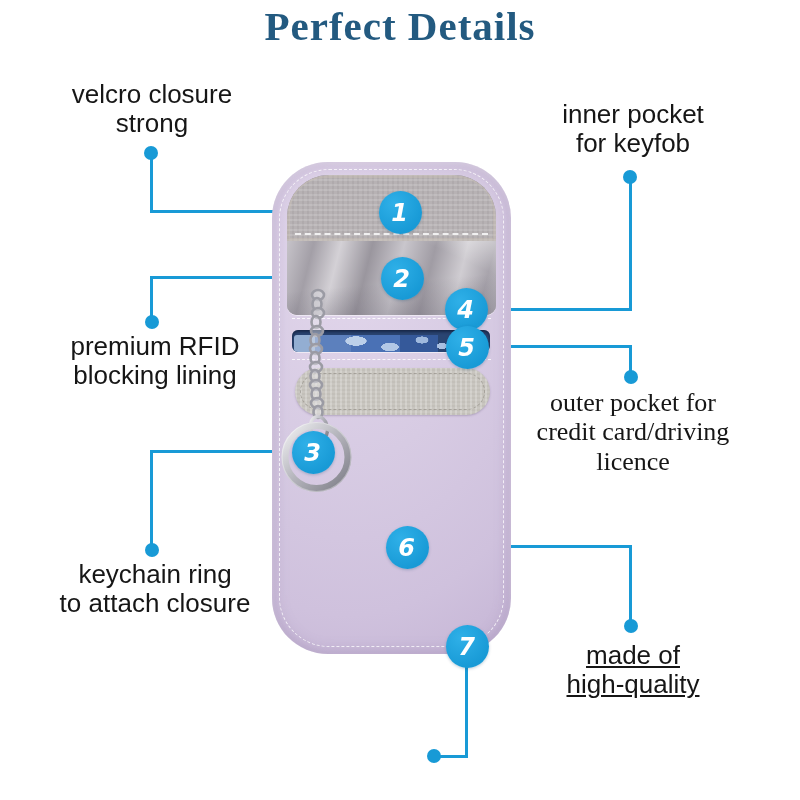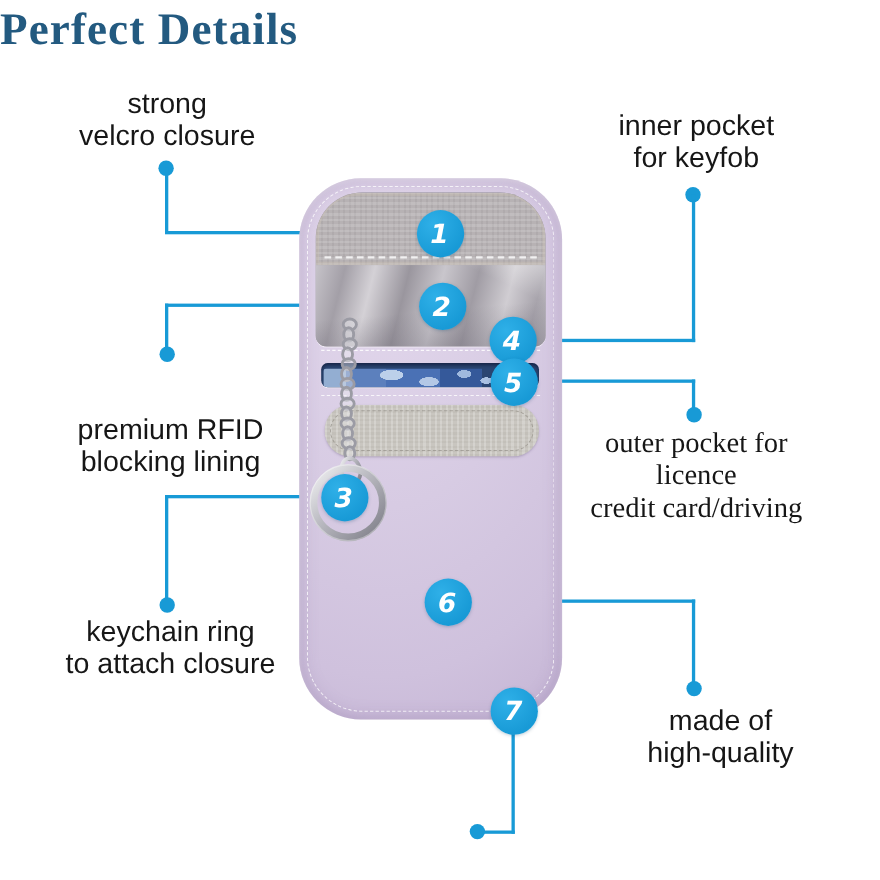--- a/index.html
+++ b/index.html
@@ -1,20 +1,20 @@
 <!DOCTYPE html>
 <html style="--accent: #189ad6; --title-color: #235a80; --label-color: #161616; --pouch-leather: #d7cbe3; --pouch-leather-dark: #c5b5d5; --velcro-gray: #b7b2b4; --lining-silver: #b0acb2; --velcro-strip: #c9c6c0; --card-navy: #2a4572; --card-blue: #4a71b5; --metal-silver: #c9c9cf;"><head>
 <meta charset="utf-8">
 <style>
   html,body{margin:0;padding:0;background:#fff;}
   .stage{position:relative;width:800px;height:800px;background:#fff;overflow:hidden;
          font-family:"Liberation Sans",sans-serif;}
 
   
-  .title{position:absolute;top:2px;left:0;right:0;
+  .title{position:absolute;top:2px;left:0;right:0;text-align:center;
          font-family:"Liberation Serif","DejaVu Serif",serif;
          font-weight:bold;font-size:41px;letter-spacing:1px;
          color:var(--title-color,#235a80);}
 
   
   .cl{position:absolute;background:var(--accent,#189ad6);}
   .cl.h{height:3px;}
   .cl.v{width:3px;}
   .dot{position:absolute;width:14px;height:14px;border-radius:50%;
        background:var(--accent,#189ad6);}
@@ -124,34 +124,34 @@
         <ellipse cx="45" cy="241" rx="6" ry="5"></ellipse>
         <ellipse cx="46" cy="250" rx="4.5" ry="6"></ellipse>
       </g>
       <ellipse cx="47" cy="266" rx="8.5" ry="11.5" transform="rotate(-12 47 266)" fill="none" stroke="url(#mg)" stroke-width="3.4"></ellipse>
       <circle cx="44.5" cy="295" r="31.5" fill="none" stroke="url(#mg)" stroke-width="7"></circle>
       <circle cx="44.5" cy="295" r="34.5" fill="none" stroke="rgba(255,255,255,0.35)" stroke-width="1.2"></circle>
     </svg>
   </div>
 
   <div class="lab" style="left:152px;top:80px;">
+    <span>velcro closure</span>
     <span>strong</span>
-    <span>velcro closure</span>
   </div>
   <div class="dot" style="left:144px;top:146px;"></div>
   <div class="cl v" style="left:150px;top:152px;height:60px;"></div>
   <div class="cl h" style="left:150px;top:210px;width:251px;"></div>
   <div class="badge" style="left:379px;top:191px;">
     <span>1</span>
   </div>
 
   <div class="cl h" style="left:150px;top:276px;width:252px;"></div>
   <div class="cl v" style="left:150px;top:276px;height:48px;"></div>
   <div class="dot" style="left:145px;top:315px;"></div>
-  <div class="lab" style="left:155px;top:332px;margin-top:44px;">
+  <div class="lab" style="left:155px;top:332px;">
     <span>premium RFID</span>
     <span>blocking lining</span>
   </div>
   <div class="badge" style="left:381px;top:257px;">
     <span>2</span>
   </div>
 
   <div class="cl h" style="left:150px;top:450px;width:163px;"></div>
   <div class="cl v" style="left:150px;top:450px;height:102px;"></div>
   <div class="dot" style="left:145px;top:543px;"></div>
@@ -172,31 +172,31 @@
   <div class="cl h" style="left:466px;top:308px;width:166px;"></div>
   <div class="badge" style="left:445px;top:288px;">
     <span>4</span>
   </div>
 
   <div class="cl h" style="left:467px;top:345px;width:165px;"></div>
   <div class="cl v" style="left:629px;top:345px;height:33px;"></div>
   <div class="dot" style="left:624px;top:370px;"></div>
   <div class="lab" style="left:633px;top:388px;font-family:Liberation Serif, serif;">
     <span>outer pocket for</span>
+    <span>credit card/driving</span>
     <span>licence</span>
-    <span>credit card/driving</span>
   </div>
   <div class="badge" style="left:446px;top:326px;">
     <span>5</span>
   </div>
 
   <div class="cl h" style="left:407px;top:545px;width:225px;"></div>
   <div class="cl v" style="left:629px;top:545px;height:82px;"></div>
   <div class="dot" style="left:624px;top:619px;"></div>
-  <div class="lab" style="left:655px;top:641px;">
+  <div class="lab" style="left:633px;top:641px;text-decoration:underline;">
     <span>made of</span>
     <span>high-quality</span>
   </div>
   <div class="badge" style="left:386px;top:526px;">
     <span>6</span>
   </div>
 
   <div class="cl v" style="left:465px;top:645px;height:113px;"></div>
   <div class="cl h" style="left:434px;top:755px;width:34px;"></div>
   <div class="dot" style="left:427px;top:749px;"></div>

